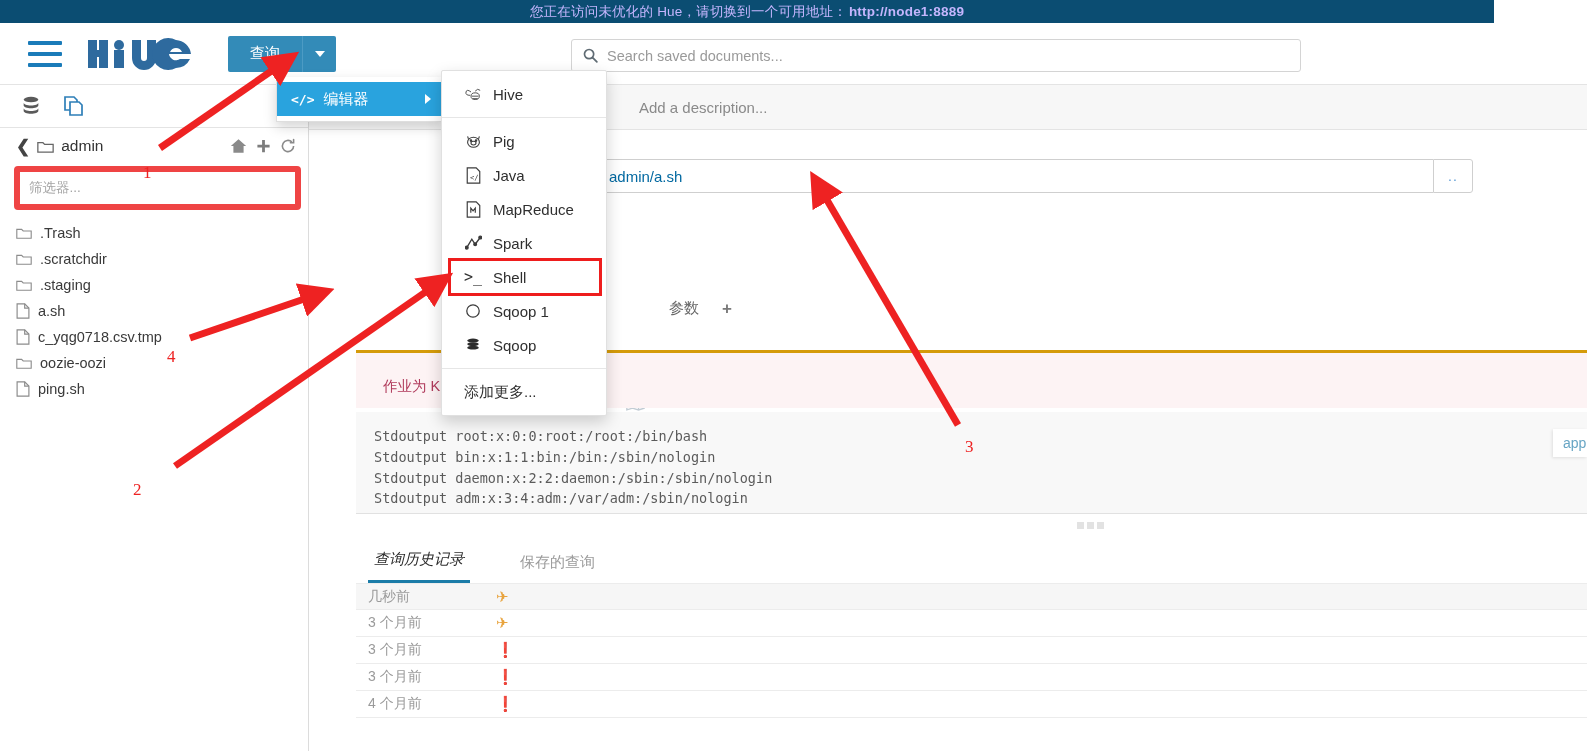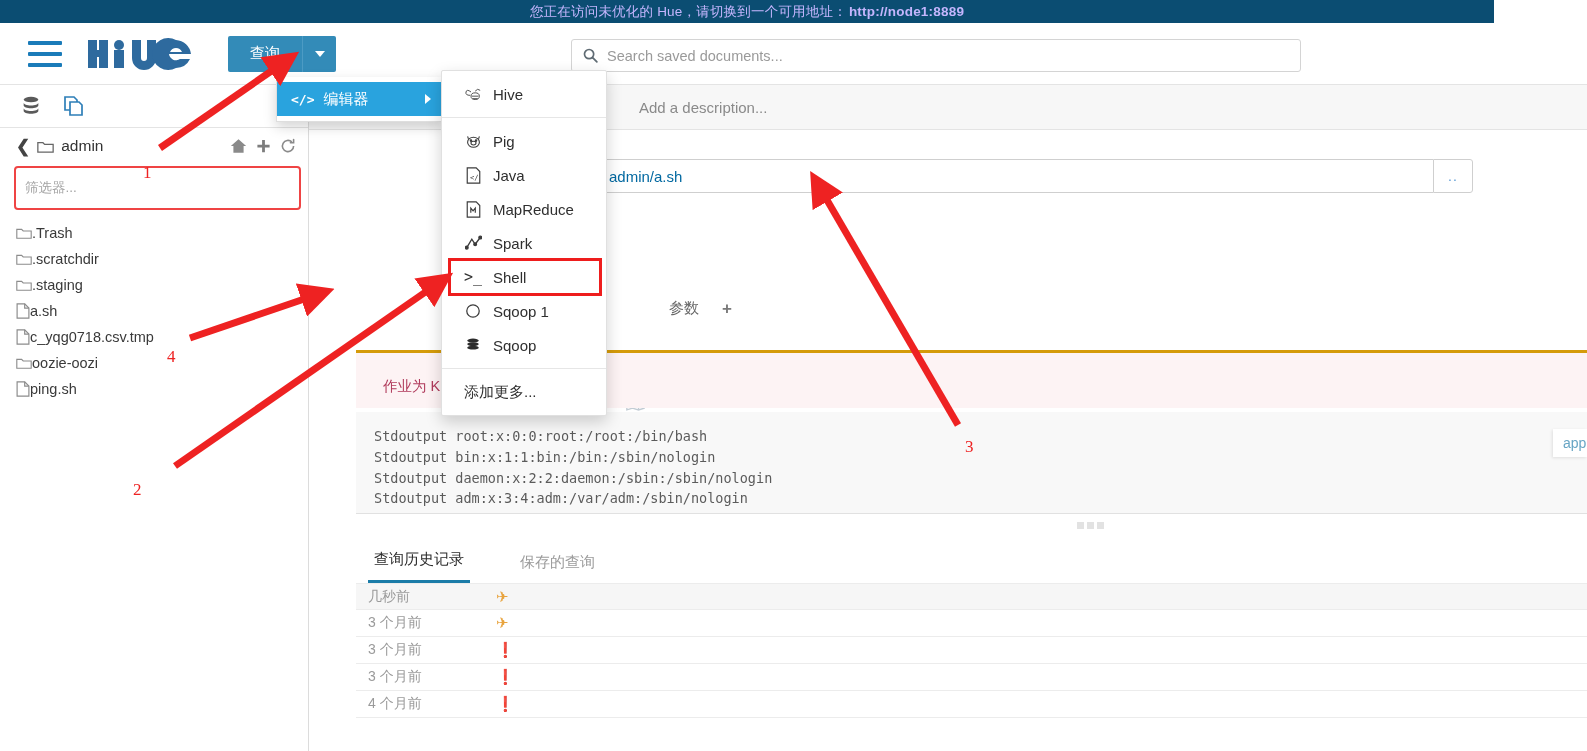--- a/index.html
+++ b/index.html
@@ -80,29 +80,29 @@
     font-size: 15.5px; color:#333;
   }
   .sb-path .back { color:#444; font-size:17px; cursor:pointer; font-weight:bold; line-height:1; }
   .sb-path .folder { color:#555; display:flex; }
   .sb-path .nm { flex: 1; }
   .sb-path .acts { display:flex; align-items:center; gap:9px; color:#777; }
   .sb-path .acts span { cursor:pointer; display:flex; }
 
   .sb-filter {
     margin: 2px 8px 0 14px; height: 44px;
-    border: 2px solid #ef4444; border-radius: 4px; background:#fff;
+    border: 6px solid #ef4444; border-radius: 4px; background:#fff;
     display:flex; align-items:center; padding: 12px 9px;
     width: 287px;
   }
   .sb-filter span { color:#a4a4a4; font-size: 13.5px; }
 
   .sb-list { margin-top: 10px; }
   .sb-item {
-    height: 26px; display:flex; align-items:center; gap:0;
+    height: 26px; display:flex; align-items:center; gap:8px;
     padding-left: 16px; font-size: 14.5px; color:#3a3a3a; cursor:pointer;
   }
   .sb-item .ic { color:#8c8c8c; display:flex; }
 
   
   .main { position: absolute; left: 309px; top: 85px; right: 0; bottom: 0; background:#fff; }
 
   .desc-bar {
     position:absolute; left:0; top:0; right:0; height: 45px;
     background:#f7f7f7; border-bottom: 1px solid #e4e4e4;
@@ -173,21 +173,21 @@
     position:absolute; left: 768px; top: 437px; display:flex; gap:3px;
   }
   .drag-dots i { width:7px; height:7px; background:#e2e2e2; display:block; }
 
   .bottom-area { position:absolute; left: 47px; top: 450px; right:0; bottom:0; background:#fff; }
   .btabs { display:flex; align-items:flex-end; height: 48px; padding-left: 12px; gap: 44px; }
   .btab {
     font-size: 15px; color:#9b9b9b; cursor:pointer;
     padding: 0 6px 11px 6px;
   }
-  .btab.active { color:#2b2b2b; border-bottom: 3px solid #1b7ca8; }
+  .btab.active { color:#2b2b2b; border-bottom: 3px solid #1b7ca8; font-style: italic; }
 
   .hist-row {
     height: 27px; display:flex; align-items:center;
     border-bottom: 1px solid #ececec; padding-left: 12px; cursor:pointer;
   }
   .hist-row.sel { background:#f6f6f6; border-top:1px solid #ececec; }
   .hist-row .t { width: 128px; font-size: 14px; color:#9a9a9a; }
   .hist-row .st { font-size: 15px; color:#e8a33d; display:flex; align-items:center; }
 
   

